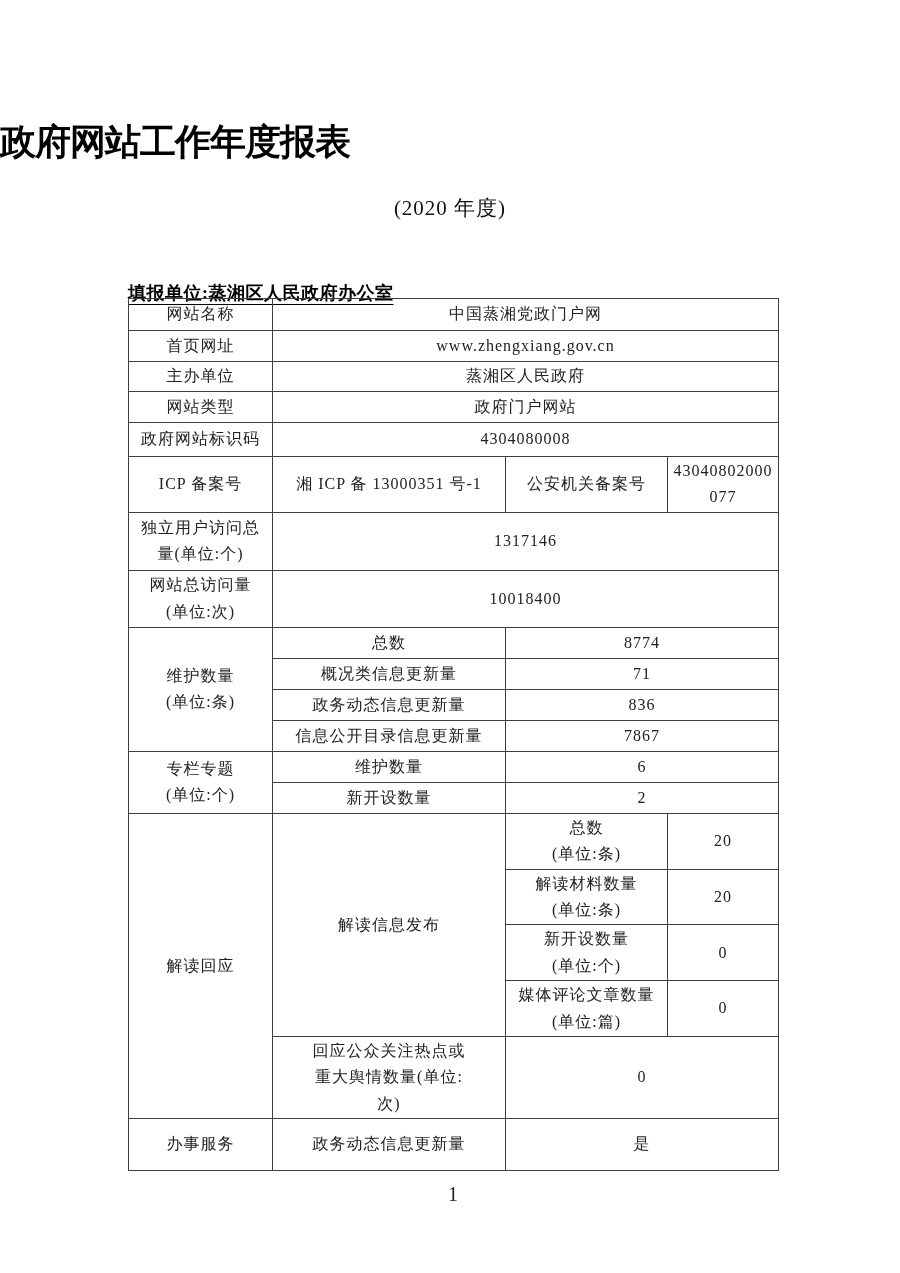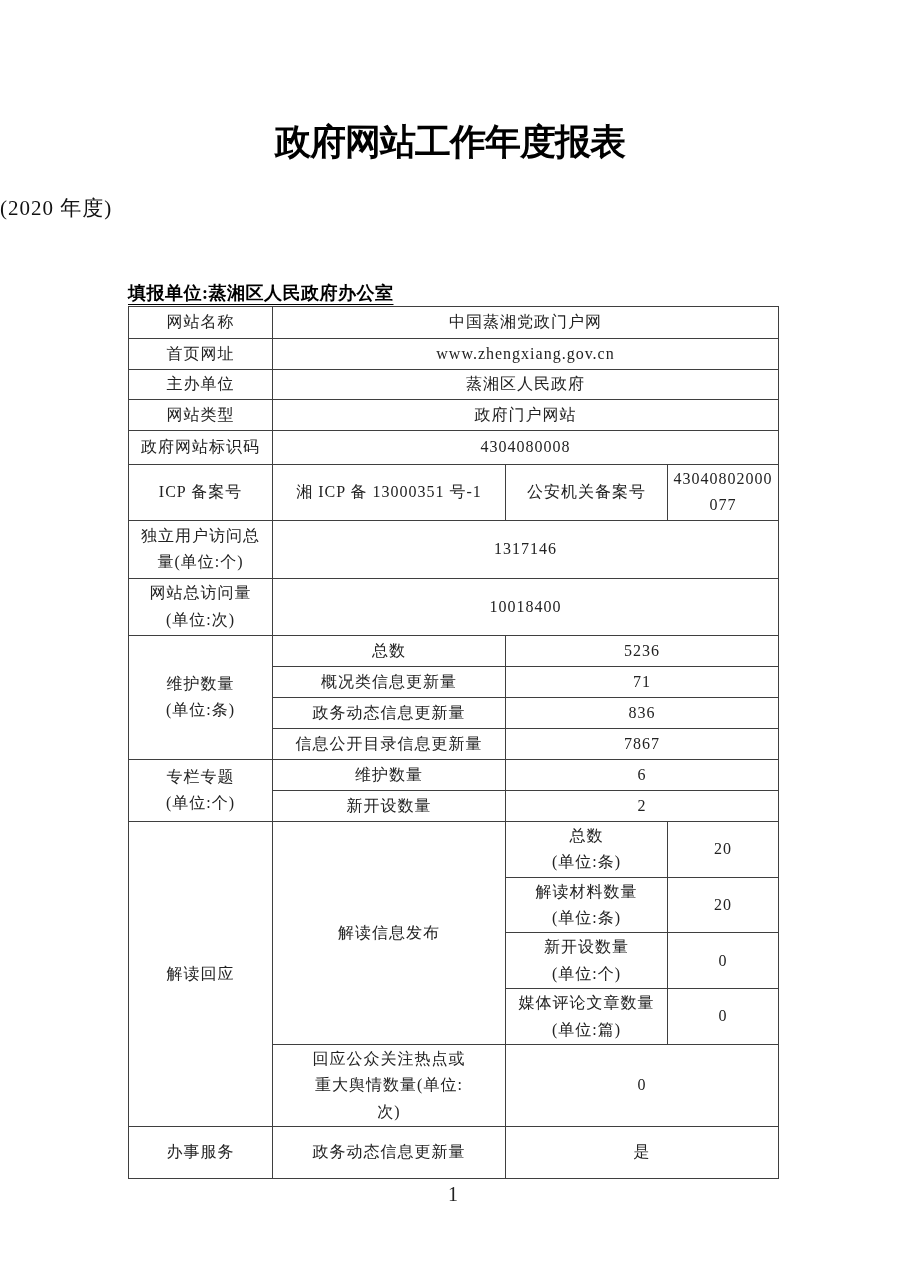--- a/index.html
+++ b/index.html
@@ -7,40 +7,40 @@
     position:relative;
     width:900px;height:1273px;
     margin:0 auto;
     background:#ffffff;
     font-family:"Liberation Serif","DejaVu Serif",serif;
     color:#1f1f1f;
     overflow:hidden;
   }
   .title{
     position:absolute;top:118px;left:0;right:0;
-    margin:0;text-align:center;
+    margin:0;
     font-family:"Liberation Sans","DejaVu Sans",sans-serif;
     font-size:36px;font-weight:bold;letter-spacing:-1px;
     color:#000;
   }
   .subtitle{
     position:absolute;top:194px;left:0;right:0;
-    text-align:left;font-size:21px;letter-spacing:1px;color:#111;
+    text-align:center;font-size:21px;letter-spacing:1px;color:#111;
   }
   .filing-unit{
     position:absolute;top:281px;left:128px;
     font-size:18px;font-weight:bold;color:#000;
     letter-spacing:0.5px;
     text-decoration:underline;
     text-underline-offset:5px;
     text-decoration-thickness:1px;
   }
   table.report{
     position:absolute;top:298px;left:128px;
-    width:650px;border-collapse:collapse;table-layout:fixed;margin-top:8px;
+    width:650px;border-collapse:collapse;table-layout:fixed;
   }
   table.report td{
     border:1px solid #3f3f3f;
     text-align:center;vertical-align:middle;
     font-size:16px;line-height:1.65;
     letter-spacing:1px;
     padding:1px 3px;
     white-space:pre-line;
     color:#222;
   }
@@ -106,21 +106,21 @@
       <tr style="height:57px">
         <td>网站总访问量
 (单位:次)</td>
         <td colspan="3" class="num">10018400</td>
       </tr>
 
       <tr style="height:31px">
         <td rowspan="4">维护数量
 (单位:条)</td>
         <td>总数</td>
-        <td colspan="2" class="num">5236</td>
+        <td colspan="2" class="num">8774</td>
       </tr>
       <tr style="height:31px">
         <td>概况类信息更新量</td>
         <td colspan="2" class="num">71</td>
       </tr>
       <tr style="height:31px">
         <td>政务动态信息更新量</td>
         <td colspan="2" class="num">836</td>
       </tr>
       <tr style="height:31px">

